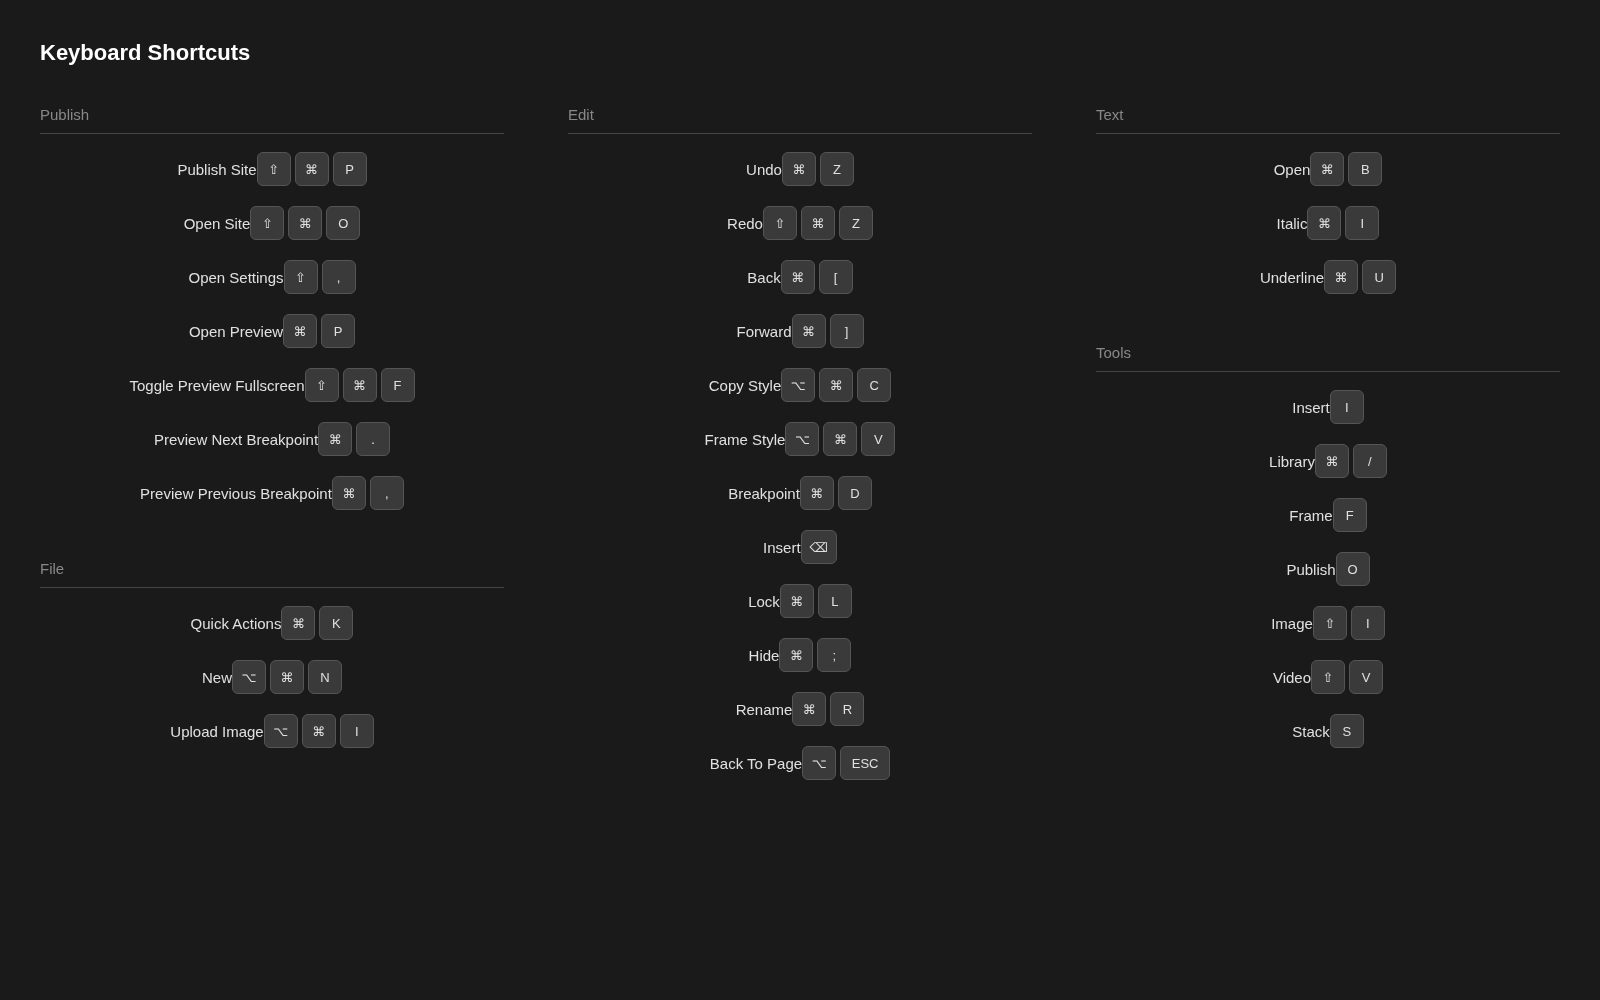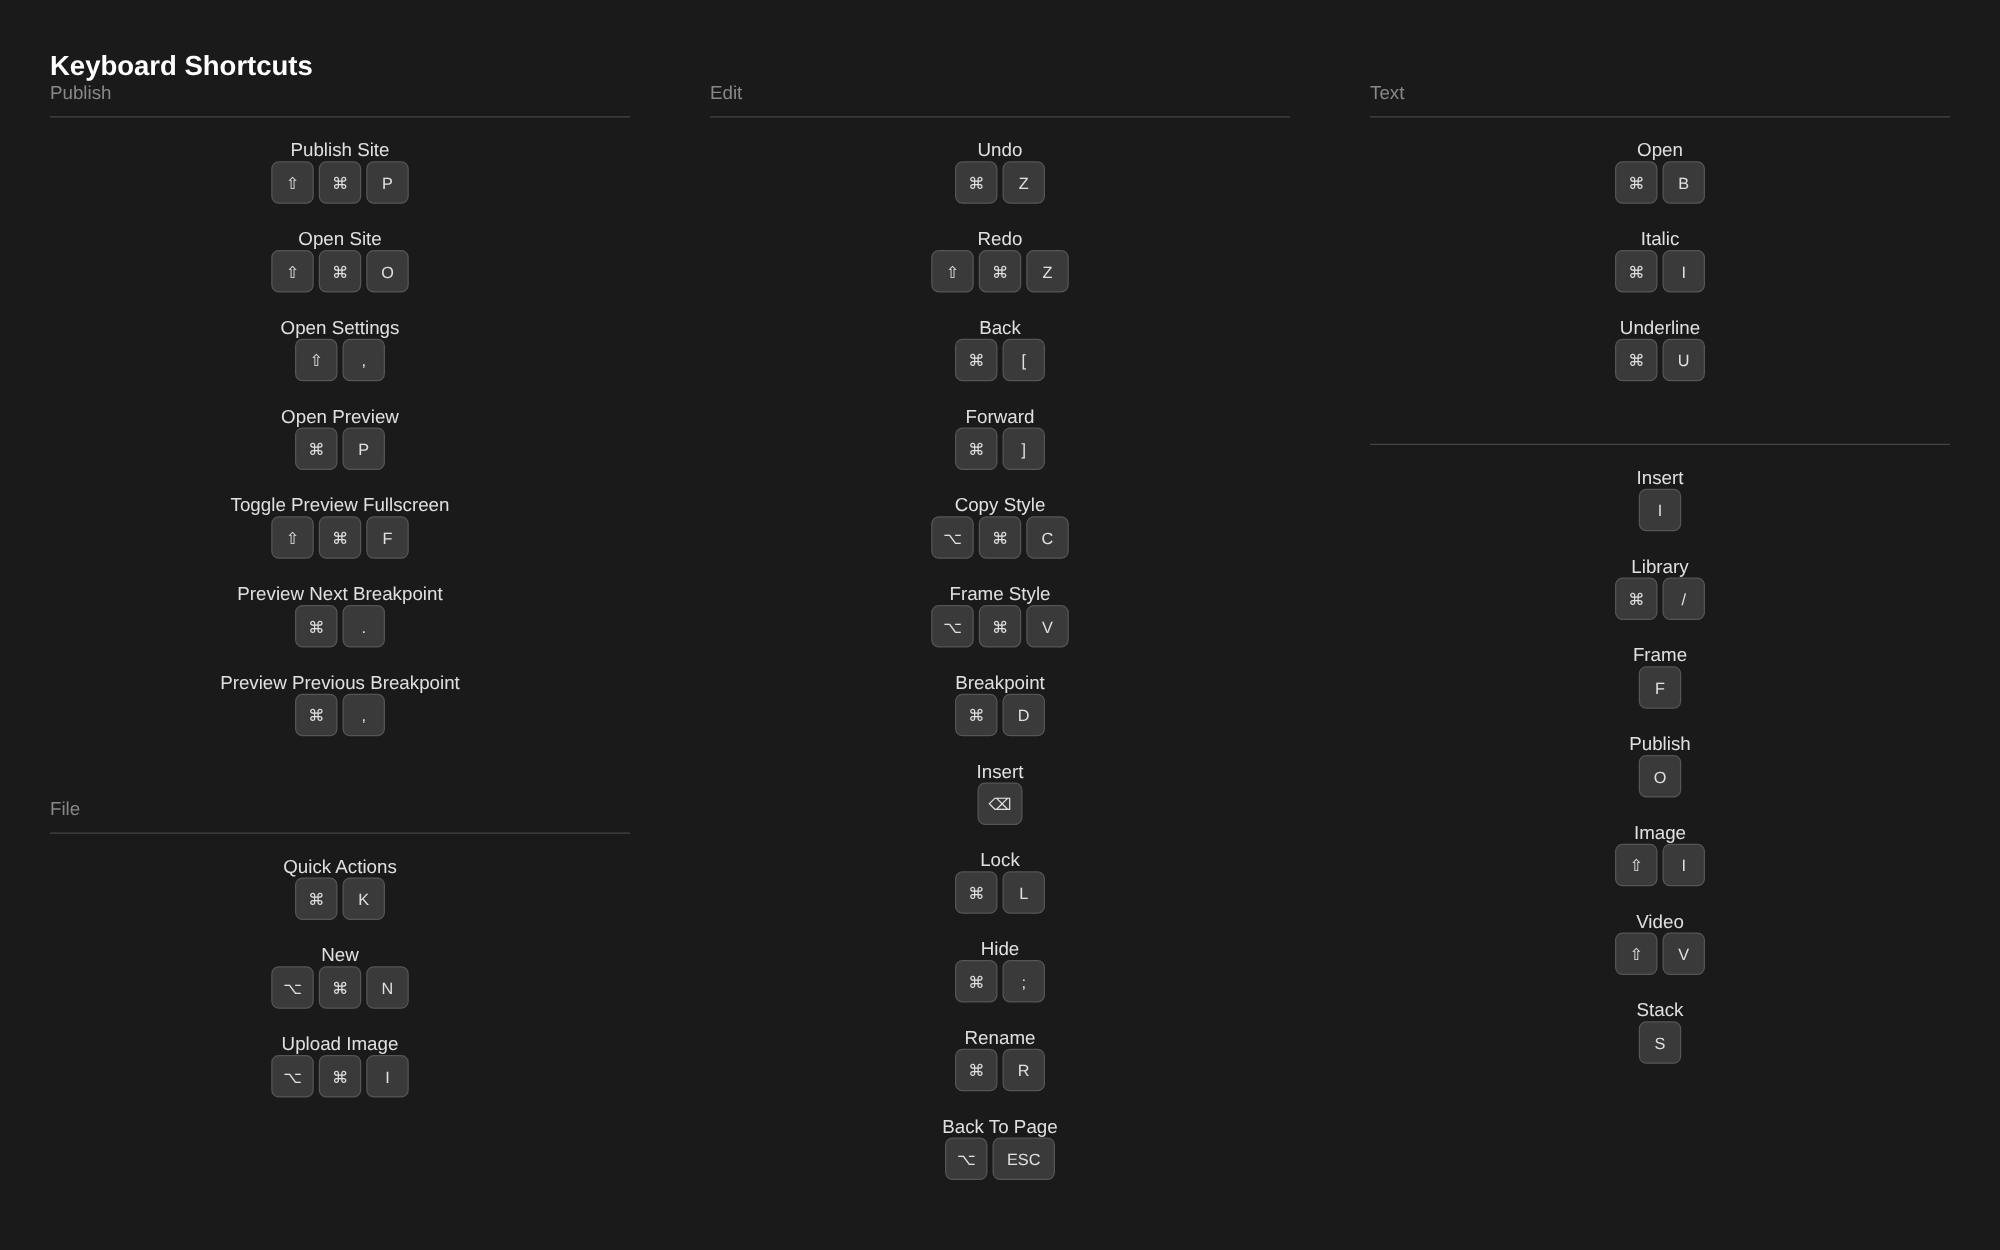--- a/index.html
+++ b/index.html
@@ -9,20 +9,21 @@
       font-family: -apple-system, BlinkMacSystemFont, 'Segoe UI', sans-serif;
       font-size: 15px;
       padding: 40px 40px;
       min-height: 1000px;
       width: 1600px;
     }
     .page-title {
       font-size: 22px;
       font-weight: 600;
       color: #ffffff;
+      margin-bottom: 40px;
     }
     .columns {
       display: grid;
       grid-template-columns: 1fr 1fr 1fr;
       gap: 0 64px;
     }
     .section {
       margin-bottom: 40px;
     }
     .section-title {
@@ -34,21 +35,20 @@
       border: none;
       border-top: 1px solid #444444;
       margin-bottom: 8px;
     }
     .shortcut-row {
       display: flex;
       align-items: center;
       justify-content: center;
       padding: 10px 0;
       border-bottom: none;
-      flex-direction: column;
     }
     .shortcut-label {
       color: #e0e0e0;
       font-size: 15px;
     }
     .keys {
       display: flex;
       gap: 4px;
       align-items: center;
     }
@@ -274,20 +274,21 @@
         </div>
         <div class="shortcut-row">
           <span class="shortcut-label">Underline</span>
           <div class="keys">
             <span class="key">⌘</span>
             <span class="key">U</span>
           </div>
         </div>
       </div>
       <div class="section">
+        <div class="section-title">Tools</div>
         <hr class="section-divider">
         <div class="shortcut-row">
           <span class="shortcut-label">Insert</span>
           <div class="keys">
             <span class="key">I</span>
           </div>
         </div>
         <div class="shortcut-row">
           <span class="shortcut-label">Library</span>
           <div class="keys">

